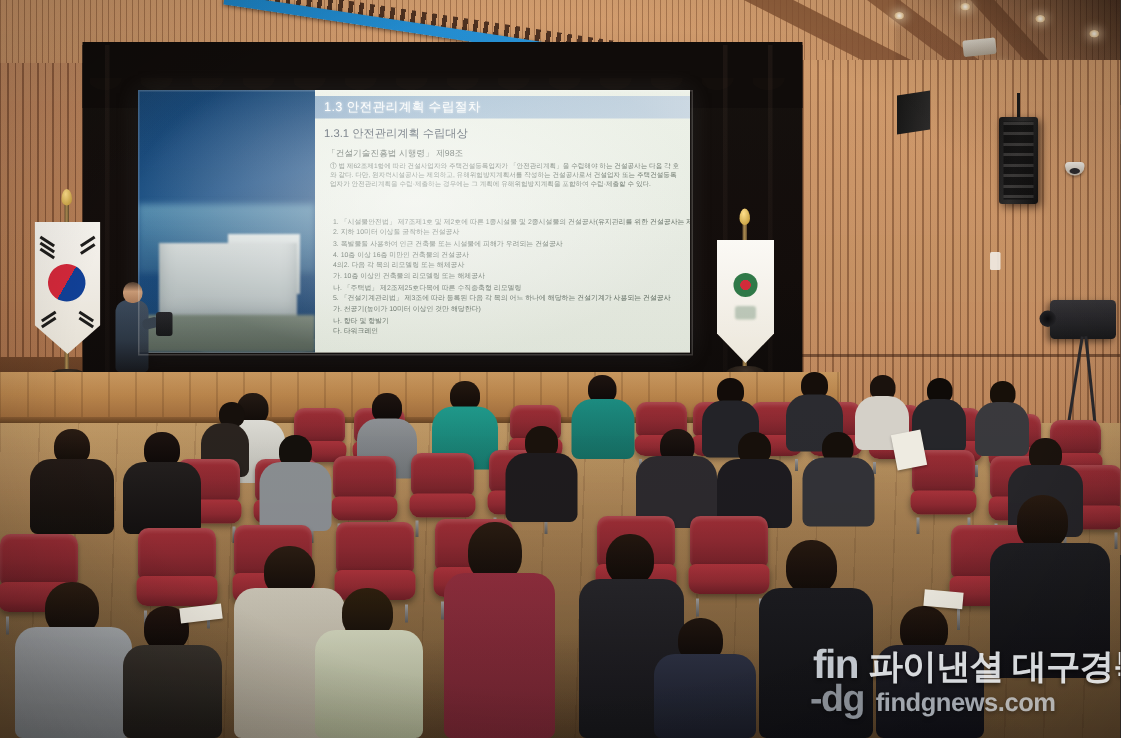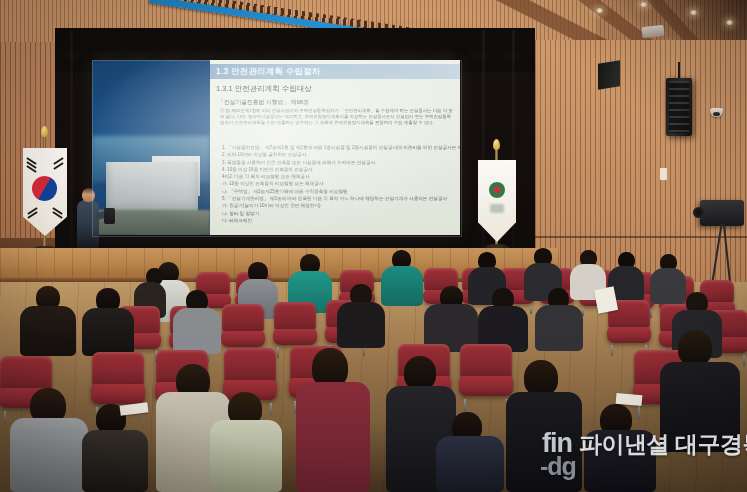--- a/index.html
+++ b/index.html
@@ -867,16 +867,17 @@
   <div class="grade"></div>
   <div class="warm"></div>
 
   <div class="watermark">
     <div class="wm-row1">
       <span class="wm-fin">fin</span>
       <span class="wm-kr">파이낸셜 대구경북</span>
     </div>
     <div class="wm-row2">
       <span class="wm-dg">-dg</span>
+      <span class="wm-url">findgnews.com</span>
     </div>
   </div>
 
 </div>
 
 </body></html>

